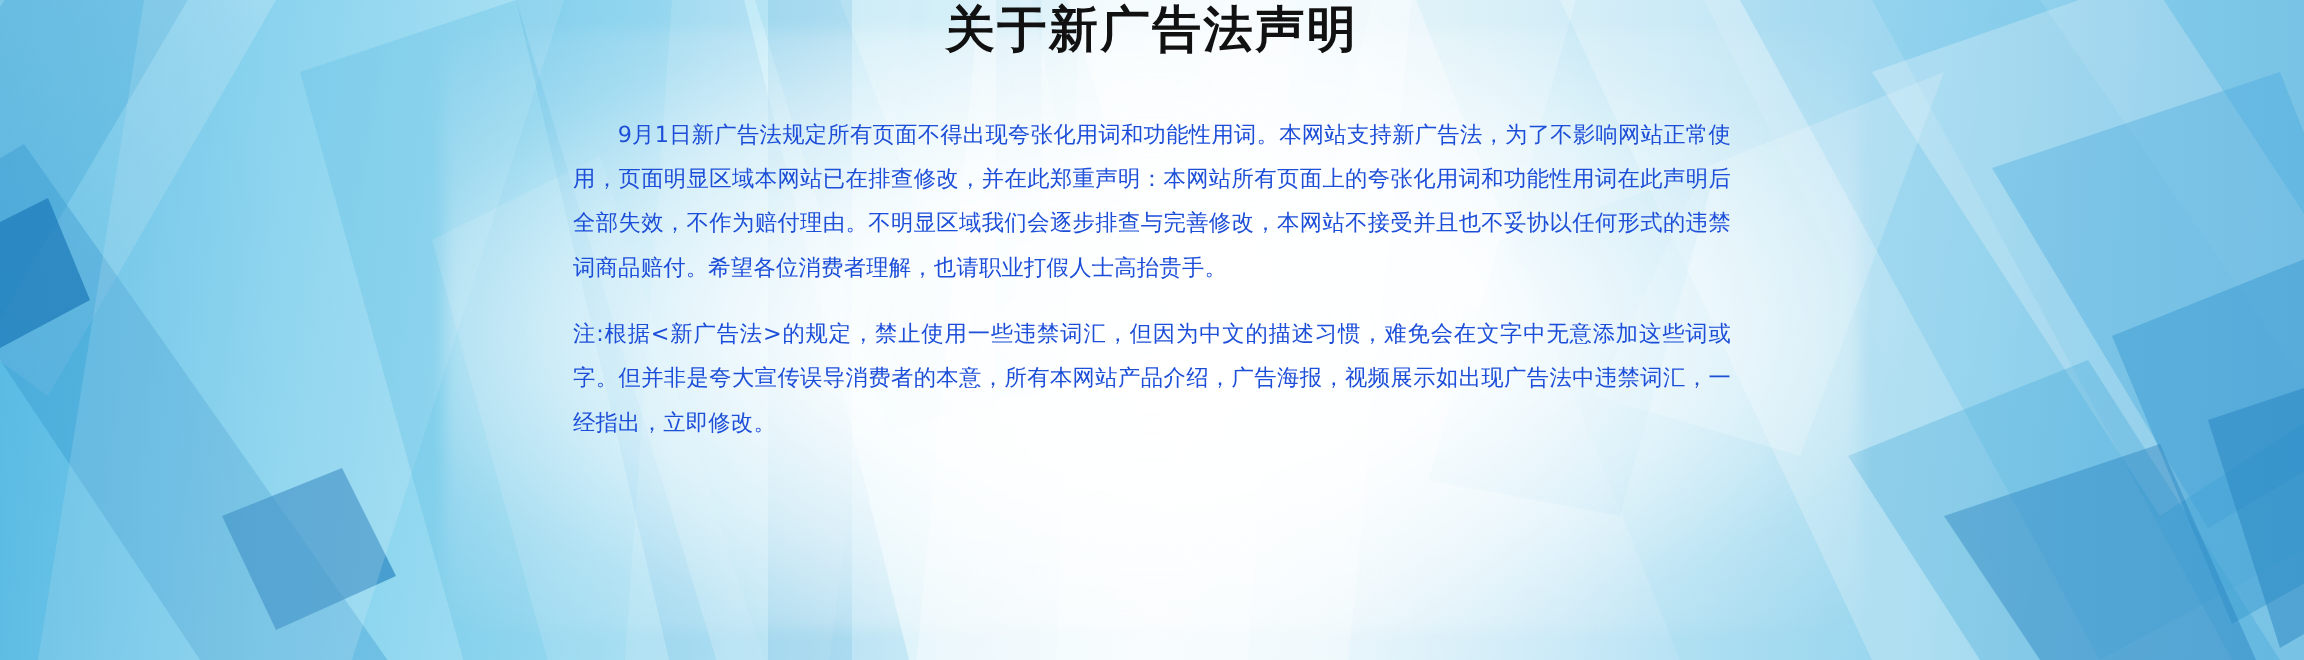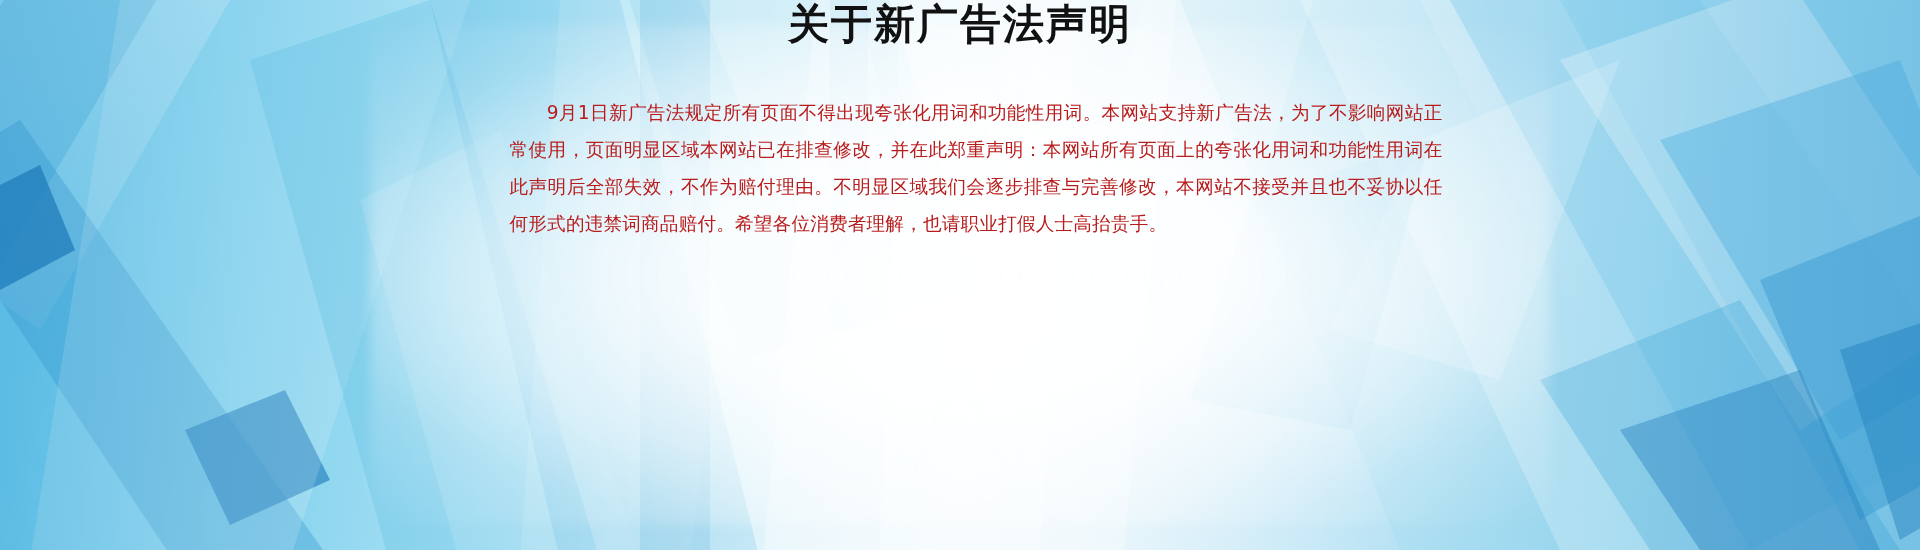--- a/index.html
+++ b/index.html
@@ -83,27 +83,26 @@
     letter-spacing: 2px;
     color: #111111;
     line-height: 1.2;
     text-align: center;
   }
   .body-wrap {
     width: 965px;
     margin-top: 26px;
   }
   .para {
-    color: #b91c1c;
+    color: #1d4ed8;
     font-size: 18.6px;
     line-height: 37px;
     text-align: justify;
     text-justify: inter-ideograph;
     letter-spacing: 0.2px;
-    margin-left: 32px;
   }
   .para.first {
     text-indent: 2em;
   }
   .para.note {
     margin-top: 0;
   }
 </style>
 </head>
 <body>
@@ -162,15 +161,16 @@
   </svg>
 
   <div class="bg-vert"></div>
   <div class="glow"></div>
 
   <div class="content">
     <div class="title">关于新广告法声明</div>
 
     <div class="body-wrap">
       <p class="para first">9月1日新广告法规定所有页面不得出现夸张化用词和功能性用词。本网站支持新广告法，为了不影响网站正常使用，页面明显区域本网站已在排查修改，并在此郑重声明：本网站所有页面上的夸张化用词和功能性用词在此声明后全部失效，不作为赔付理由。不明显区域我们会逐步排查与完善修改，本网站不接受并且也不妥协以任何形式的违禁词商品赔付。希望各位消费者理解，也请职业打假人士高抬贵手。</p>
+      <p class="para note">注:根据&lt;新广告法&gt;的规定，禁止使用一些违禁词汇，但因为中文的描述习惯，难免会在文字中无意添加这些词或字。但并非是夸大宣传误导消费者的本意，所有本网站产品介绍，广告海报，视频展示如出现广告法中违禁词汇，一经指出，立即修改。</p>
     </div>
   </div>
 </div>
 
 </body></html>

